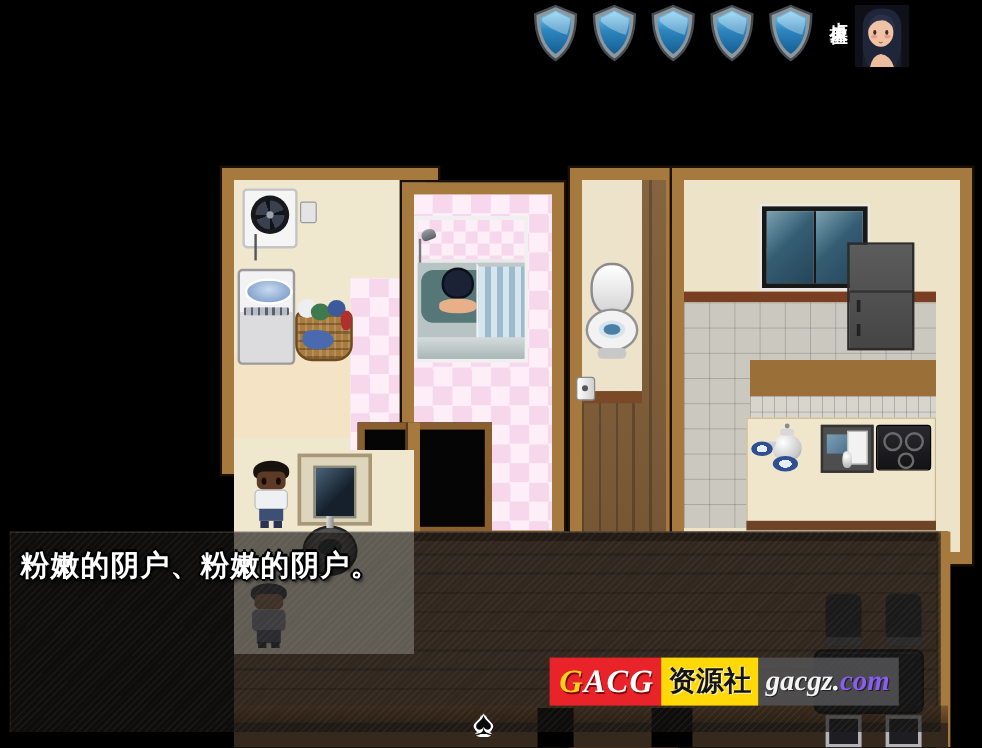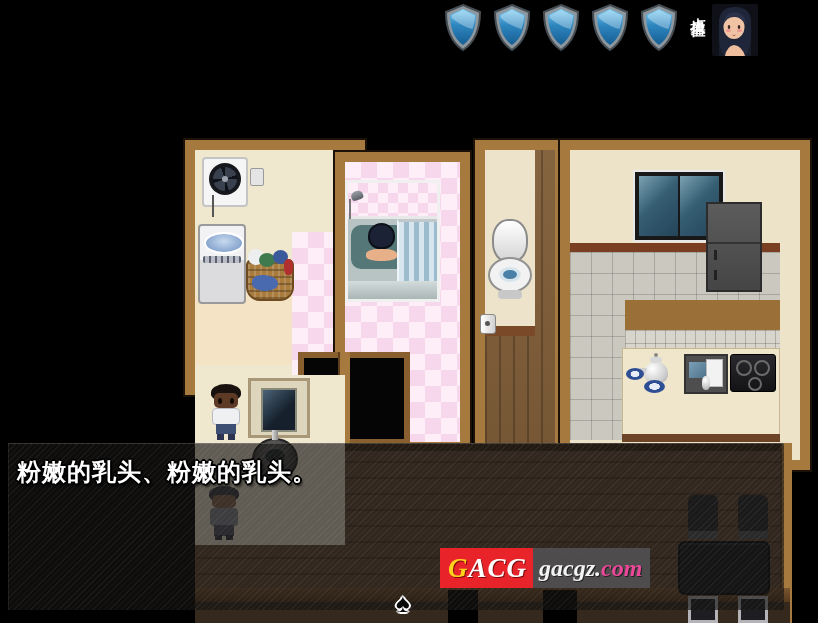--- a/index.html
+++ b/index.html
@@ -40,21 +40,21 @@
   
   .wm{display:flex;height:40px;align-items:stretch;
       font-family:"Liberation Serif","DejaVu Serif",serif;font-weight:bold;}
   .wm-red{background:#e8232a;color:#fff;font-style:italic;font-size:27px;line-height:40px;
           padding:0 6px 0 8px;letter-spacing:1px;text-shadow:1px 1px 0 #7a0a0a;}
   .wm-red .g{color:#ffd21e;}
   .wm-yel{background:#ffd808;color:#141414;font-size:23px;line-height:40px;padding:0 6px;
           text-shadow:1px 1px 0 rgba(255,255,255,.7),-1px -1px 0 rgba(255,255,255,.4);}
   .wm-dom{background:rgba(82,82,84,.88);color:#f4f4f4;font-size:24px;line-height:40px;
           font-style:italic;padding:0 8px 0 6px;text-shadow:1px 1px 0 #222;}
-  .wm-dom .dotcom{color:#ec4899;}
+  .wm-dom .dotcom{color:#8b5cf6;}
 </style>
 </head>
 <body>
 
 <div id="stage">
 
   <div class="a wall cream" style="left:185px;top:140px;width:160px;height:235px;"></div>
   <div class="a" style="left:195px;top:295px;width:140px;height:70px;background:#f4e3c5;"></div>
 
   <div class="a pink" style="left:292px;top:232px;width:55px;height:213px;"></div>
@@ -194,26 +194,27 @@
   <div class="a" style="left:208px;top:486px;width:32px;height:54px;">
     <div style="position:absolute;left:1px;top:0;width:30px;height:16px;background:#3c3f46;border-radius:50% 50% 40% 40%;"></div>
     <div style="position:absolute;left:4px;top:9px;width:24px;height:13px;background:#8a6a52;border-radius:5px;"></div>
     <div style="position:absolute;left:2px;top:22px;width:28px;height:18px;background:#8b8e98;border-radius:4px;"></div>
     <div style="position:absolute;left:6px;top:39px;width:20px;height:11px;background:#565a66;"></div>
     <div style="position:absolute;left:7px;top:49px;width:7px;height:5px;background:#34363e;"></div>
     <div style="position:absolute;left:18px;top:49px;width:7px;height:5px;background:#34363e;"></div>
   </div>
 
   <div class="a dlg" style="left:8px;top:443px;width:776px;height:167px;z-index:10;padding:9px 0 0 8px;box-sizing:border-box;">
-    <div class="dlgline otext">粉嫩的乳头、粉嫩的乳头。</div>
+    <div class="dlgline otext">粉嫩的阴户、粉嫩的阴户。</div>
   </div>
   <div class="a" style="left:396px;top:588px;z-index:30;font-size:26px;color:#0a0a0a;text-shadow:-2px 0 #fff,2px 0 #fff,0 -2px #fff,0 2px #fff,-1px -1px #fff,1px 1px #fff,-1px 1px #fff,1px -1px #fff;">♠</div>
 
-  <div class="a wm" style="left:440px;top:548px;z-index:25;">
+  <div class="a wm" style="left:458px;top:548px;z-index:25;">
     <div class="wm-red"><span class="g">G</span><span>ACG</span></div>
+    <div class="wm-yel">资源社</div>
     <div class="wm-dom"><span>gacgz.</span><span class="dotcom">com</span></div>
   </div>
 
   <div class="a" style="left:441px;top:3px;display:flex;gap:5px;z-index:20;">
   <svg width="44" height="50" viewBox="0 0 44 50">
     <defs>
       <linearGradient id="sg" x1="0" y1="0" x2="0" y2="1">
         <stop offset="0" stop-color="#7ecdf2"></stop>
         <stop offset="0.45" stop-color="#2e86bf"></stop>
         <stop offset="1" stop-color="#155e93"></stop>

